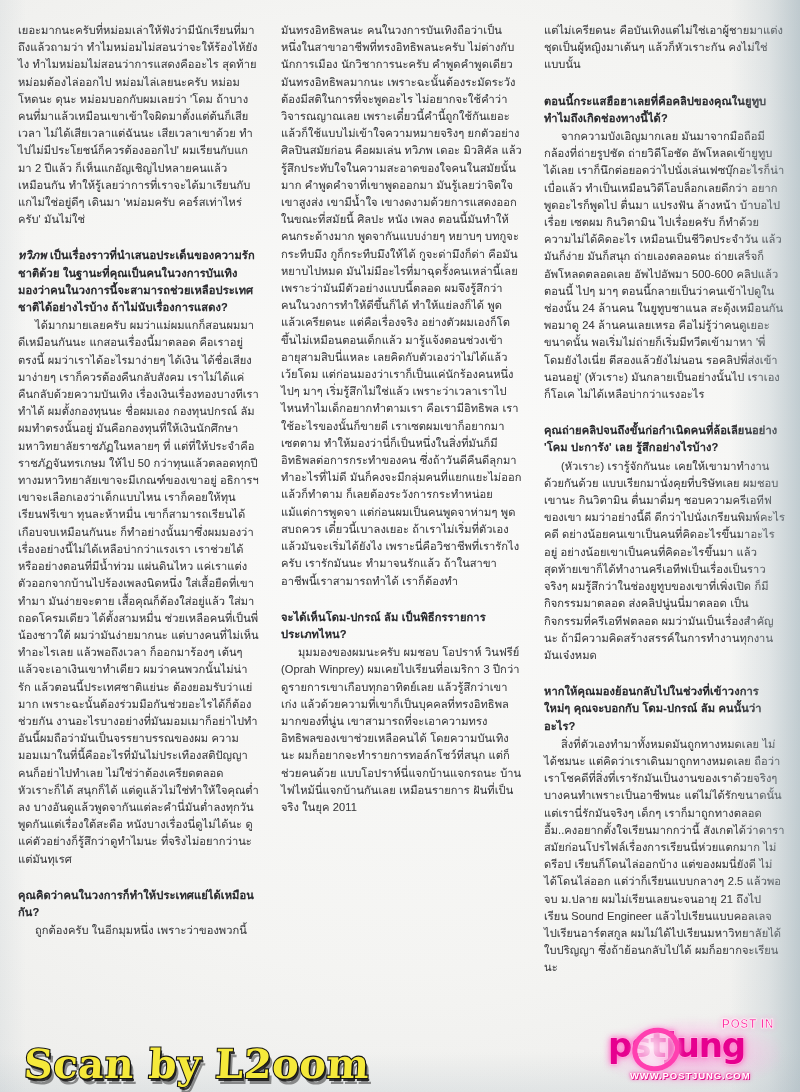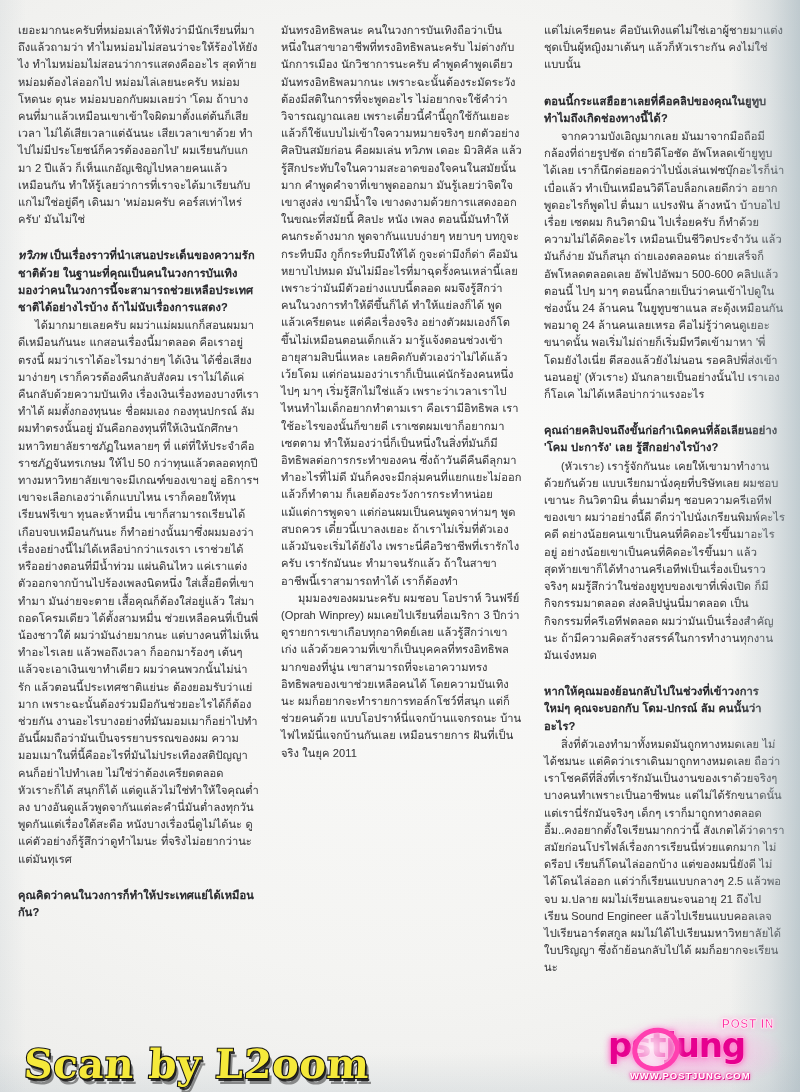--- a/index.html
+++ b/index.html
@@ -188,27 +188,29 @@
 
     <div class="column">
       <p class="para">เยอะมากนะครับที่หม่อมเล่าให้ฟังว่ามีนักเรียนที่มาถึงแล้วถามว่า ทำไมหม่อมไม่สอนว่าจะให้ร้องไห้ยังไง  ทำไมหม่อมไม่สอนว่าการแสดงคืออะไร สุดท้ายหม่อมต้องไล่ออกไป หม่อมไล่เลยนะครับ หม่อมโหดนะ ดุนะ หม่อมบอกกับผมเลยว่า 'โดม ถ้าบางคนที่มาแล้วเหมือนเขาเข้าใจผิดมาตั้งแต่ต้นก็เสียเวลา ไม่ได้เสียเวลาแต่ฉันนะ เสียเวลาเขาด้วย ทำไปไม่มีประโยชน์ก็ควรต้องออกไป' ผมเรียนกับแกมา 2 ปีแล้ว ก็เห็นแกอัญเชิญไปหลายคนแล้วเหมือนกัน ทำให้รู้เลยว่าการที่เราจะได้มาเรียนกับแกไม่ใช่อยู่ดีๆ เดินมา 'หม่อมครับ คอร์สเท่าไหร่ครับ' มันไม่ใช่</p>
 
       <h3 class="qhead"><span class="lead-italic">ทวิภพ</span><span> เป็นเรื่องราวที่นำเสนอประเด็นของความรักชาติด้วย ในฐานะที่คุณเป็นคนในวงการบันเทิง มองว่าคนในวงการนี้จะสามารถช่วยเหลือประเทศชาติได้อย่างไรบ้าง ถ้าไม่นับเรื่องการแสดง?</span></h3>
 
       <p class="para indent">ได้มากมายเลยครับ ผมว่าแม่ผมแกก็สอนผมมาดีเหมือนกันนะ แกสอนเรื่องนี้มาตลอด คือเราอยู่ตรงนี้ ผมว่าเราได้อะไรมาง่ายๆ ได้เงิน ได้ชื่อเสียงมาง่ายๆ เราก็ควรต้องคืนกลับสังคม เราไม่ได้แค่คืนกลับด้วยความบันเทิง เรื่องเงินเรื่องทองบางทีเราทำได้ ผมตั้งกองทุนนะ ชื่อผมเอง กองทุนปกรณ์ ลัมผมทำตรงนั้นอยู่ มันคือกองทุนที่ให้เงินนักศึกษามหาวิทยาลัยราชภัฏในหลายๆ ที่ แต่ที่ให้ประจำคือราชภัฏจันทรเกษม ให้ไป 50 กว่าทุนแล้วตลอดทุกปี ทางมหาวิทยาลัยเขาจะมีเกณฑ์ของเขาอยู่ อธิการฯ เขาจะเลือกเองว่าเด็กแบบไหน เราก็คอยให้ทุนเรียนฟรีเขา ทุนละห้าหมื่น เขาก็สามารถเรียนได้เกือบจบเหมือนกันนะ ก็ทำอย่างนั้นมาซึ่งผมมองว่าเรื่องอย่างนี้ไม่ได้เหลือบ่ากว่าแรงเรา เราช่วยได้ หรืออย่างตอนที่มีน้ำท่วม แผ่นดินไหว แค่เราแต่งตัวออกจากบ้านไปร้องเพลงนิดหนึ่ง ใส่เสื้อยืดที่เขาทำมา มันง่ายจะตาย เสื้อคุณก็ต้องใส่อยู่แล้ว ใส่มาถอดโครมเดียว ได้ตั้งสามหมื่น ช่วยเหลือคนที่เป็นพี่น้องชาวใต้ ผมว่ามันง่ายมากนะ แต่บางคนที่ไม่เห็นทำอะไรเลย แล้วพอถึงเวลา ก็ออกมาร้องๆ เต้นๆ แล้วจะเอาเงินเขาทำเดียว ผมว่าคนพวกนั้นไม่น่ารัก แล้วตอนนี้ประเทศชาติแย่นะ ต้องยอมรับว่าแย่มาก เพราะฉะนั้นต้องร่วมมือกันช่วยอะไรได้ก็ต้องช่วยกัน งานอะไรบางอย่างที่มันมอมเมาก็อย่าไปทำ อันนี้ผมถือว่ามันเป็นจรรยาบรรณของผม ความมอมเมาในที่นี้คืออะไรที่มันไม่ประเทืองสติปัญญาคนก็อย่าไปทำเลย ไม่ใช่ว่าต้องเครียดตลอด หัวเราะก็ได้ สนุกก็ได้ แต่ดูแล้วไม่ใช่ทำให้ใจคุณต่ำลง บางอันดูแล้วพูดจากันแต่ละคำนี่มันต่ำลงทุกวัน พูดกันแต่เรื่องใต้สะดือ หนังบางเรื่องนี่ดูไม่ได้นะ ดูแค่ตัวอย่างก็รู้สึกว่าดูทำไมนะ ที่จริงไม่อยากว่านะ แต่มันทุเรศ</p>
 
       <h3 class="qhead"><span>คุณคิดว่าคนในวงการก็ทำให้ประเทศแย่ได้เหมือนกัน?</span></h3>
 
+      <p class="para indent">ถูกต้องครับ ในอีกมุมหนึ่ง เพราะว่าของพวกนี้</p>
     </div>
 
     <div class="column">
       <p class="para">มันทรงอิทธิพลนะ คนในวงการบันเทิงถือว่าเป็นหนึ่งในสาขาอาชีพที่ทรงอิทธิพลนะครับ ไม่ต่างกับนักการเมือง นักวิชาการนะครับ คำพูดคำพูดเดียวมันทรงอิทธิพลมากนะ เพราะฉะนั้นต้องระมัดระวัง ต้องมีสติในการที่จะพูดอะไร ไม่อยากจะใช้คำว่าวิจารณญาณเลย เพราะเดี๋ยวนี้คำนี้ถูกใช้กันเยอะแล้วก็ใช้แบบไม่เข้าใจความหมายจริงๆ ยกตัวอย่างศิลปินสมัยก่อน คือผมเล่น ทวิภพ เดอะ มิวสิคัล แล้วรู้สึกประทับใจในความสะอาดของใจคนในสมัยนั้นมาก คำพูดคำจาที่เขาพูดออกมา มันรู้เลยว่าจิตใจเขาสูงส่ง เขามีน้ำใจ เขางดงามด้วยการแสดงออกในขณะที่สมัยนี้ ศิลปะ หนัง เพลง ตอนนี้มันทำให้คนกระด้างมาก พูดจากันแบบง่ายๆ หยาบๆ บทกูจะกระทืบมึง กูก็กระทืบมึงให้ได้ กูจะด่ามึงก็ด่า คือมันหยาบไปหมด มันไม่มีอะไรที่มาฉุดรั้งคนเหล่านี้เลย เพราะว่ามันมีตัวอย่างแบบนี้ตลอด ผมจึงรู้สึกว่าคนในวงการทำให้ดีขึ้นก็ได้ ทำให้แย่ลงก็ได้ พูดแล้วเครียดนะ แต่คือเรื่องจริง อย่างตัวผมเองก็โตขึ้นไม่เหมือนตอนเด็กแล้ว มารู้แจ้งตอนช่วงเข้าอายุสามสิบนี่แหละ เลยคิดกับตัวเองว่าไม่ได้แล้วเว้ยโดม แต่ก่อนมองว่าเราก็เป็นแค่นักร้องคนหนึ่ง ไปๆ มาๆ เริ่มรู้สึกไม่ใช่แล้ว เพราะว่าเวลาเราไปไหนทำไมเด็กอยากทำตามเรา คือเรามีอิทธิพล เราใช้อะไรของนั้นก็ขายดี เราเซตผมเขาก็อยากมาเซตตาม ทำให้มองว่านี่ก็เป็นหนึ่งในสิ่งที่มันก็มีอิทธิพลต่อการกระทำของคน ซึ่งถ้าวันดีคืนดีลุกมาทำอะไรที่ไม่ดี มันก็คงจะมีกลุ่มคนที่แยกแยะไม่ออกแล้วก็ทำตาม ก็เลยต้องระวังการกระทำหน่อย แม้แต่การพูดจา แต่ก่อนผมเป็นคนพูดจาห่ามๆ พูดสบถควร เดี๋ยวนี้เบาลงเยอะ ถ้าเราไม่เริ่มที่ตัวเองแล้วมันจะเริ่มได้ยังไง เพราะนี่คือวิชาชีพที่เรารักไงครับ เรารักมันนะ ทำมาจนรักแล้ว ถ้าในสาขาอาชีพนี้เราสามารถทำได้ เราก็ต้องทำ</p>
 
 
 
+      <h3 class="qhead"><span>จะได้เห็นโดม-ปกรณ์ ลัม เป็นพิธีกรรายการประเภทไหน?</span></h3>
 
       <p class="para indent">มุมมองของผมนะครับ ผมชอบ โอปราห์ วินฟรีย์ (Oprah Winprey) ผมเคยไปเรียนที่อเมริกา 3 ปีกว่า ดูรายการเขาเกือบทุกอาทิตย์เลย แล้วรู้สึกว่าเขาเก่ง แล้วด้วยความที่เขาก็เป็นบุคคลที่ทรงอิทธิพลมากของที่นู่น เขาสามารถที่จะเอาความทรงอิทธิพลของเขาช่วยเหลือคนได้ โดยความบันเทิงนะ ผมก็อยากจะทำรายการทอล์กโชว์ที่สนุก แต่ก็ช่วยคนด้วย แบบโอปราห์นี่แจกบ้านแจกรถนะ บ้านไฟไหม้นี่แจกบ้านกันเลย เหมือนรายการ ฝันที่เป็นจริง ในยุค 2011</p>
     </div>
 
     <div class="column">
       <p class="para">แต่ไม่เครียดนะ คือบันเทิงแต่ไม่ใช่เอาผู้ชายมาแต่งชุดเป็นผู้หญิงมาเต้นๆ แล้วก็หัวเราะกัน คงไม่ใช่แบบนั้น</p>
 
       <h3 class="qhead"><span>ตอนนี้กระแสฮือฮาเลยที่คือคลิปของคุณในยูทูบ ทำไมถึงเกิดช่องทางนี้ได้?</span></h3>
 
       <p class="para indent">จากความบังเอิญมากเลย มันมาจากมือถือมีกล้องที่ถ่ายรูปชัด ถ่ายวิดีโอชัด อัพโหลดเข้ายูทูบได้เลย เราก็นึกต่อยอดว่าไปนั่งเล่นเฟซบุ๊กอะไรก็น่าเบื่อแล้ว ทำเป็นเหมือนวิดีโอบล็อกเลยดีกว่า อยากพูดอะไรก็พูดไป ตื่นมา แปรงฟัน ล้างหน้า บ้าบอไปเรื่อย เซตผม กินวิตามิน ไปเรื่อยครับ ก็ทำด้วยความไม่ได้คิดอะไร เหมือนเป็นชีวิตประจำวัน แล้วมันก็ง่าย มันก็สนุก ถ่ายเองตลอดนะ ถ่ายเสร็จก็อัพโหลดตลอดเลย อัพไปอัพมา 500-600 คลิปแล้วตอนนี้ ไปๆ มาๆ ตอนนี้กลายเป็นว่าคนเข้าไปดูในช่องนั้น 24 ล้านคน ในยูทูบชาแนล สะดุ้งเหมือนกัน พอมาดู 24 ล้านคนเลยเหรอ คือไม่รู้ว่าคนดูเยอะขนาดนั้น พอเริ่มไม่ถ่ายก็เริ่มมีทวีตเข้ามาหา 'พี่โดมยังไงเนี่ย ตีสองแล้วยังไม่นอน รอคลิปพี่ส่งเข้านอนอยู่' (หัวเราะ) มันกลายเป็นอย่างนั้นไป เราเองก็โอเค ไม่ได้เหลือบ่ากว่าแรงอะไร</p>

